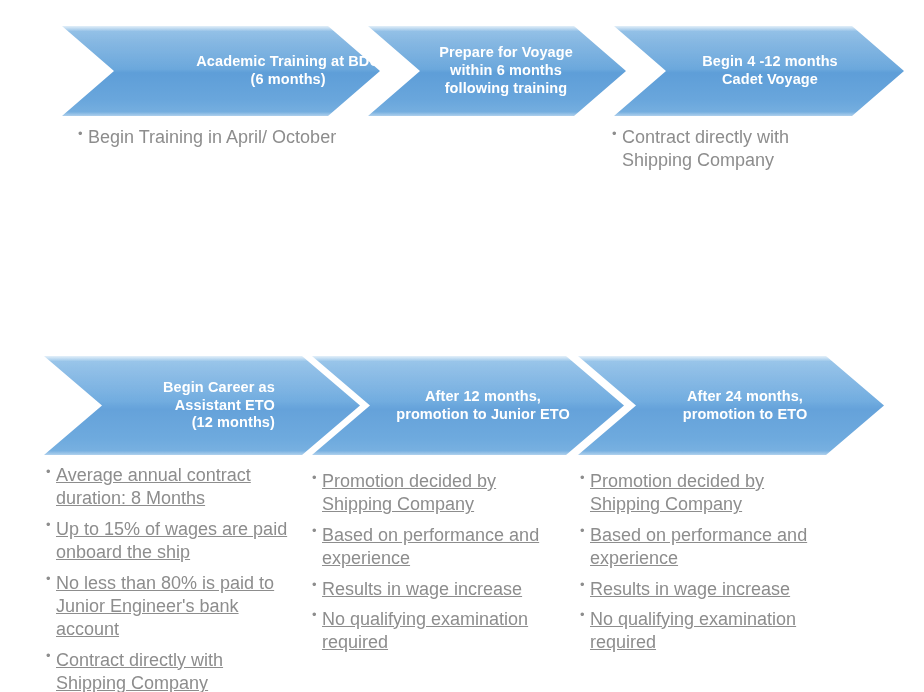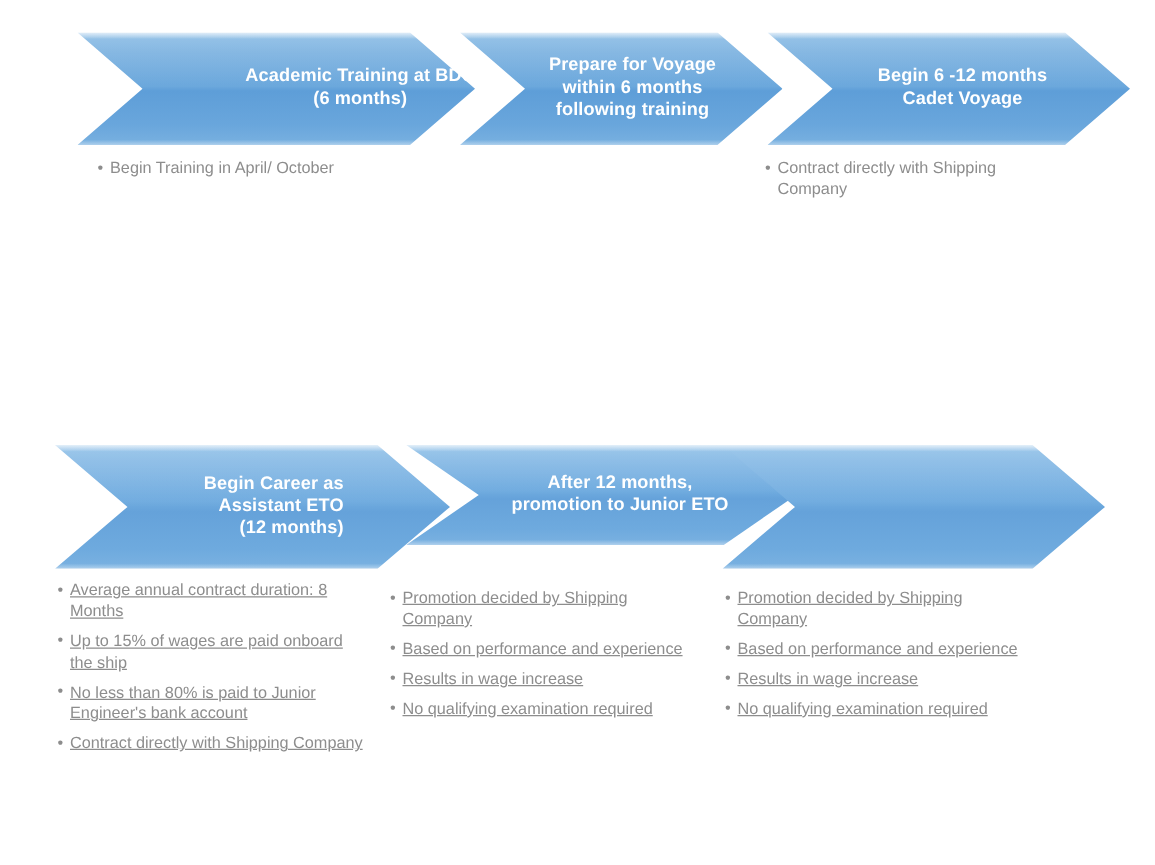--- a/index.html
+++ b/index.html
@@ -125,32 +125,32 @@
   #arrow-1 { left:  62px; top:  26px; width: 318px; height: 90px; justify-content: flex-end; }
   #arrow-2 { left: 368px; top:  26px; width: 258px; height: 90px; }
   #arrow-3 { left: 614px; top:  26px; width: 290px; height: 90px; }
 
   #arrow-1 .label { font-size: 14.5px; }
   #arrow-2 .label { font-size: 14.5px; padding-left: 18px; }
   #arrow-3 .label { font-size: 14.5px; padding-left: 22px; }
 
   
   #arrow-4 { left:  44px; top: 356px; width: 316px; height: 99px; }
-  #arrow-5 { left: 325px; top: 356px; width: 312px; height: 80px; }
+  #arrow-5 { left: 312px; top: 356px; width: 312px; height: 99px; }
   #arrow-6 { left: 578px; top: 356px; width: 306px; height: 99px; }
 
   #arrow-4 .label { font-size: 14.5px; padding-left: 34px; text-align: right; }
   #arrow-5 .label { font-size: 14.5px; padding-left: 30px; }
   #arrow-6 .label { font-size: 14.5px; padding-left: 28px; }
 
   
   .notes {
     position: absolute;
     color: #8d8d8d;
-    font-size: 13px;
+    font-size: 18px;
     line-height: 1.30;
   }
   .notes ul {
     margin: 0;
     padding: 0;
     list-style: none;
   }
   .notes li {
     position: relative;
     padding-left: 10px;
@@ -194,21 +194,21 @@
     <span class="label">Prepare for Voyage
 within 6 months
 following training</span>
   </div>
 
   <div class="arrow" id="arrow-3">
     <span class="sheen"></span>
     <span class="bevel-top"></span>
     <span class="bevel-bot"></span>
     <span class="notch-hi"></span>
-    <span class="label">Begin 6 -12 months
+    <span class="label">Begin 4 -12 months
 Cadet Voyage</span>
   </div>
 
   <div class="notes" id="notes-1">
     <ul>
       <li>Begin Training in April/ October</li>
     </ul>
   </div>
 
   <div class="notes" id="notes-3">
@@ -234,20 +234,22 @@
     <span class="notch-hi"></span>
     <span class="label">After 12 months,
 promotion to Junior ETO</span>
   </div>
 
   <div class="arrow row2" id="arrow-6">
     <span class="sheen"></span>
     <span class="bevel-top"></span>
     <span class="bevel-bot"></span>
     <span class="notch-hi"></span>
+    <span class="label">After 24 months,
+promotion to ETO</span>
   </div>
 
   <div class="notes spaced" id="notes-4">
     <ul>
       <li>Average annual contract duration:  8 Months</li>
       <li>Up to 15% of wages are paid onboard the ship</li>
       <li>No less than 80% is paid to Junior Engineer's bank account</li>
       <li>Contract directly with Shipping Company</li>
     </ul>
   </div>

